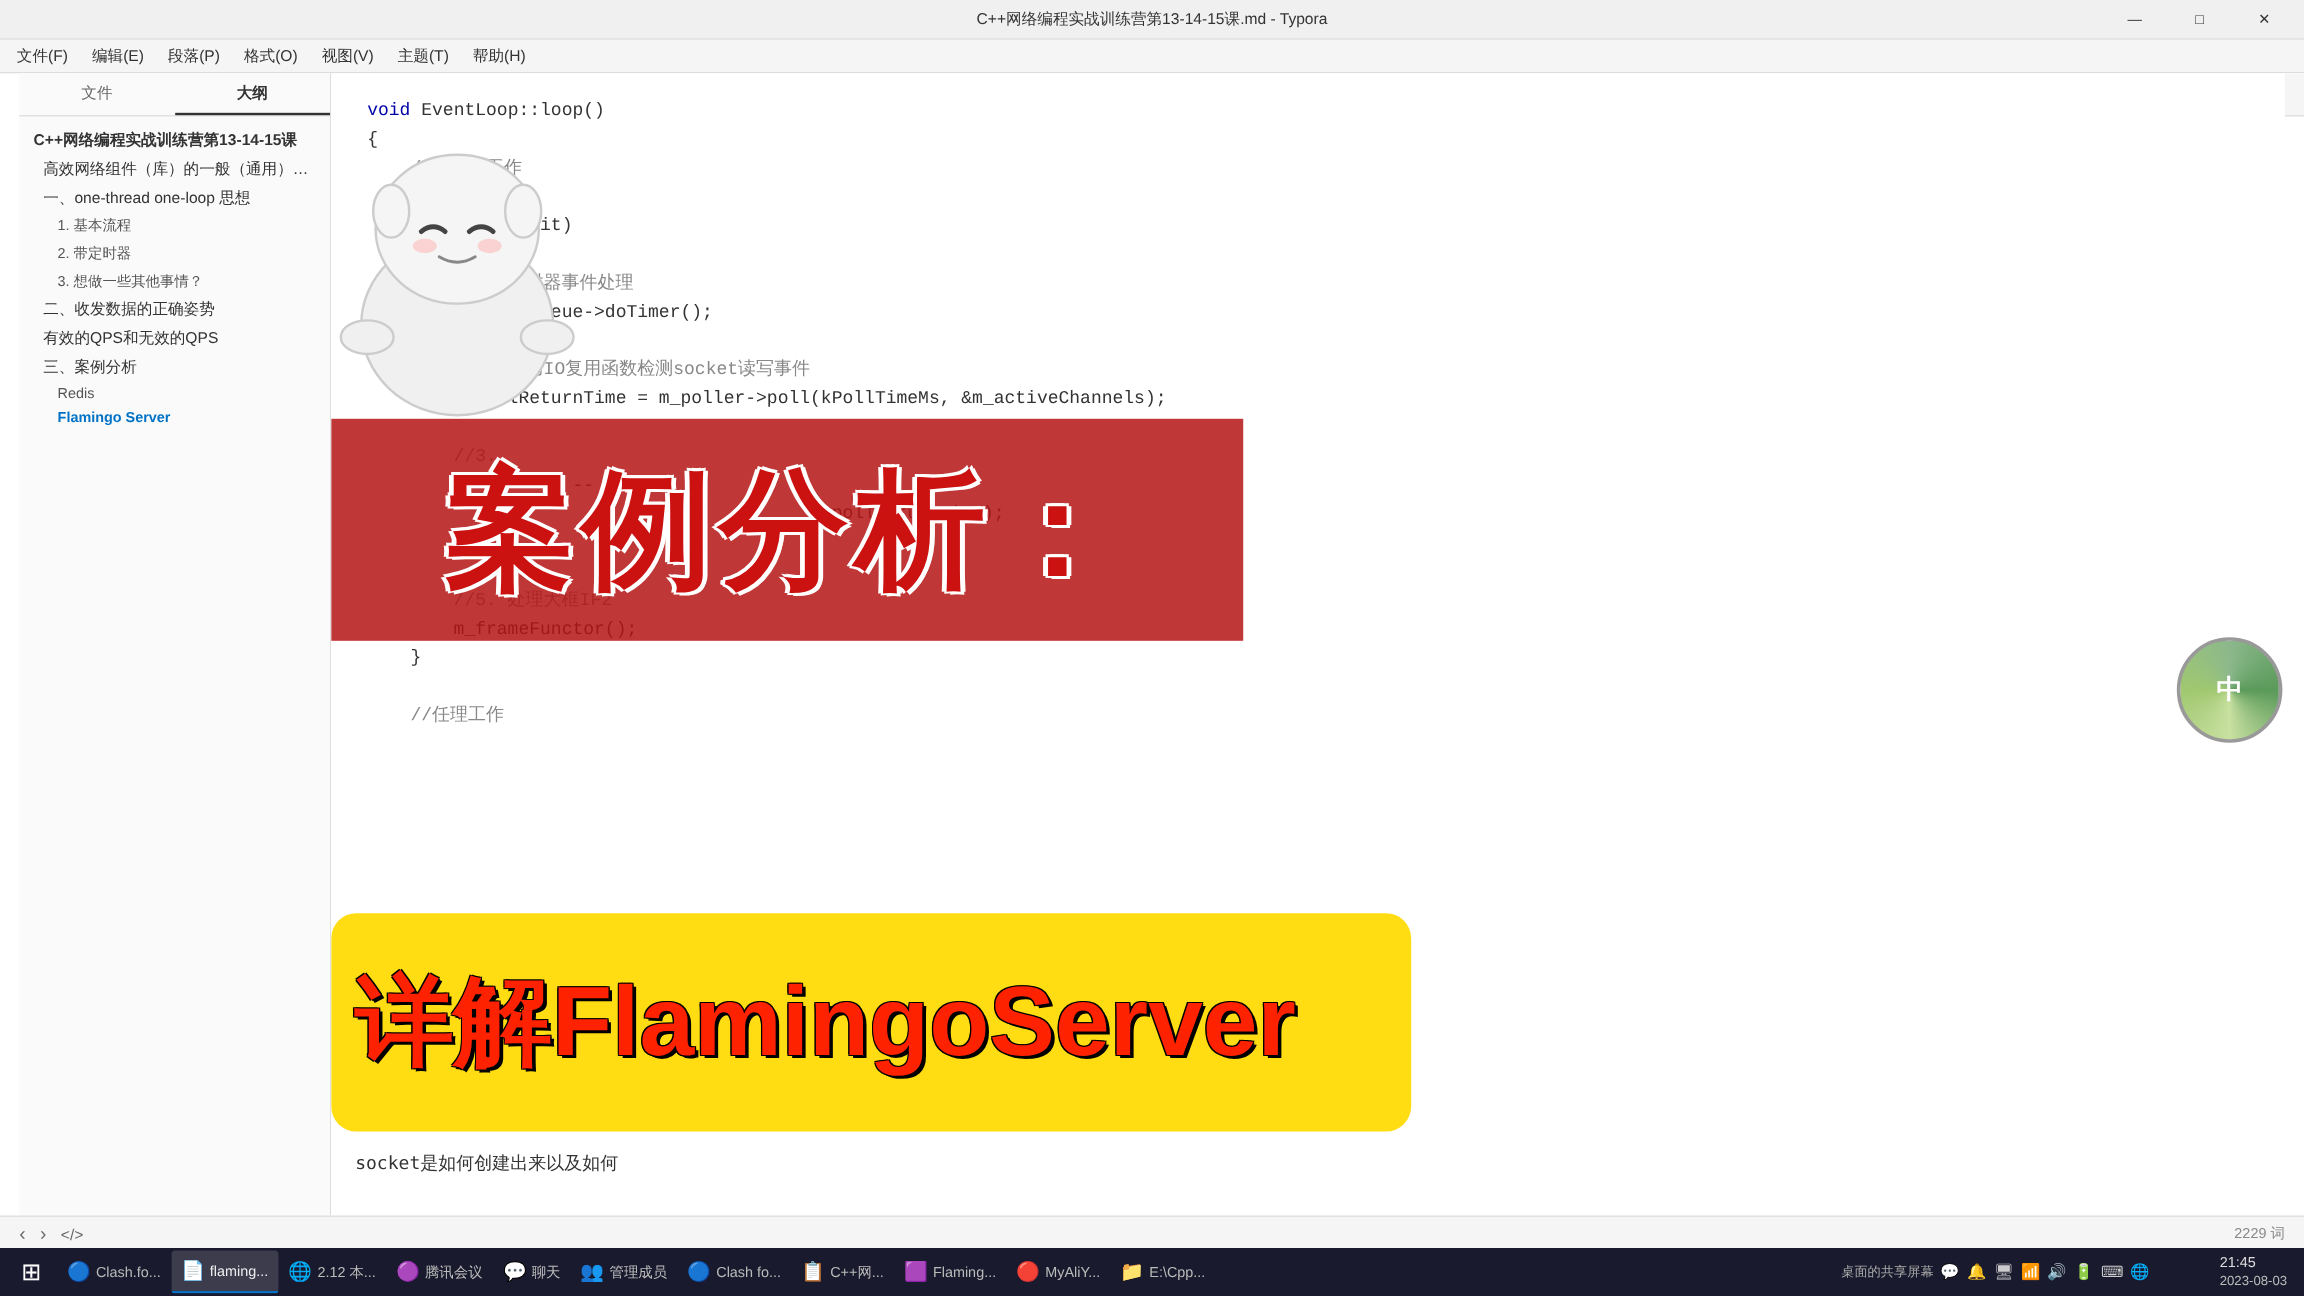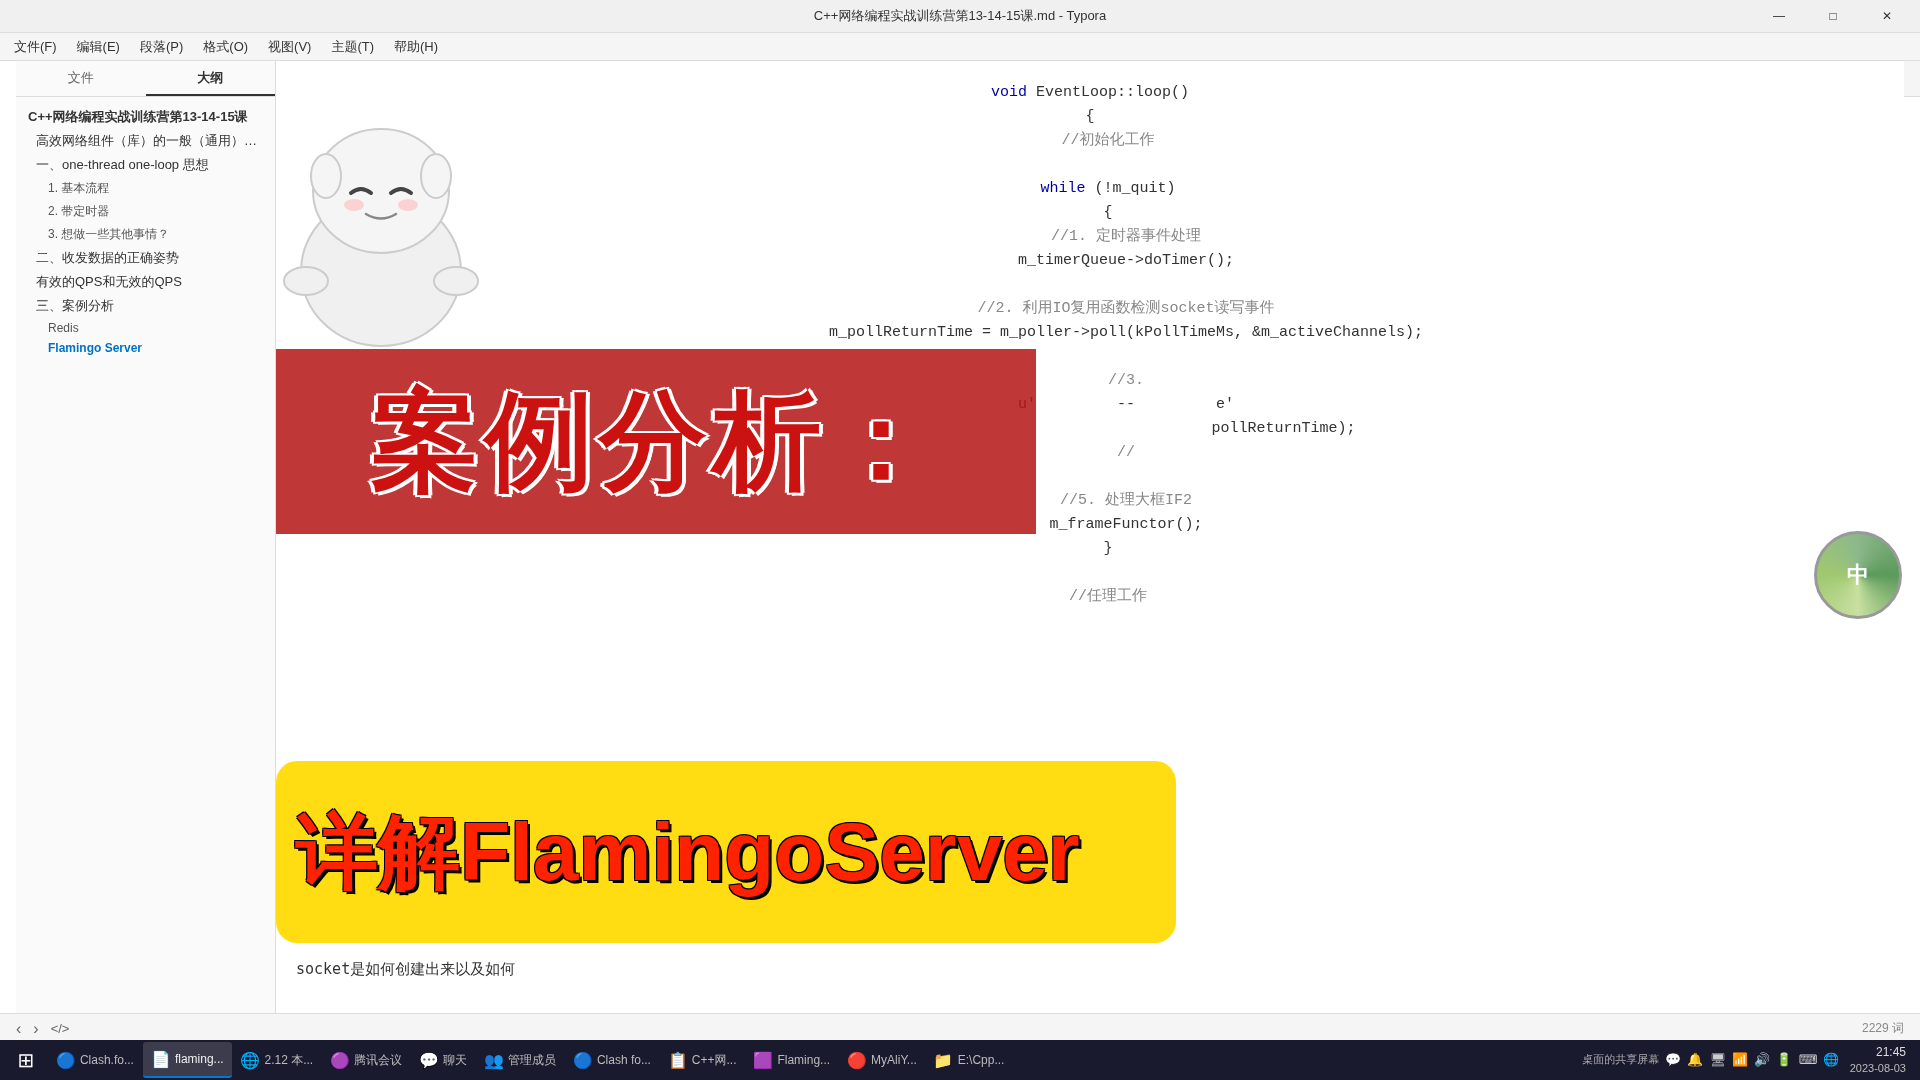--- a/index.html
+++ b/index.html
@@ -128,21 +128,20 @@
       top: 0;
       left: 0;
       right: 16px;
       padding: 20px 30px;
       font-family: 'Consolas', 'Courier New', monospace;
       font-size: 15px;
       line-height: 1.6;
       color: #333;
       background: #fff;
       z-index: 1;
-      text-align: center;
     }
     .code-line { white-space: pre; }
     .code-comment { color: #888; }
 
     
     .anime-char {
       position: absolute;
       left: 0;
       top: 50px;
       width: 210px;
@@ -432,18 +431,18 @@
   <div style="display:flex;align-items:center;gap:6px;color:#ccc;font-size:13px;padding:0 6px;">
     <span style="font-size:11px;color:#aaa;">桌面的共享屏幕</span>
     <span style="cursor:pointer;">💬</span>
     <span style="cursor:pointer;">🔔</span>
     <span style="cursor:pointer;">🖥</span>
     <span style="cursor:pointer;">📶</span>
     <span style="cursor:pointer;">🔊</span>
     <span style="cursor:pointer;">🔋</span>
     <span style="cursor:pointer;">⌨</span>
     <span style="cursor:pointer;">🌐</span>
-    <div style="text-align:right;line-height:1.3;cursor:pointer;padding:0 4px;">
+    <div style="text-align:left;line-height:1.3;cursor:pointer;padding:0 4px;margin-left:48px;">
       <div style="font-size:12px;color:#ddd;">21:45</div>
       <div style="font-size:11px;color:#bbb;">2023-08-03</div>
     </div>
   </div>
 </div>
 
 </body></html>

